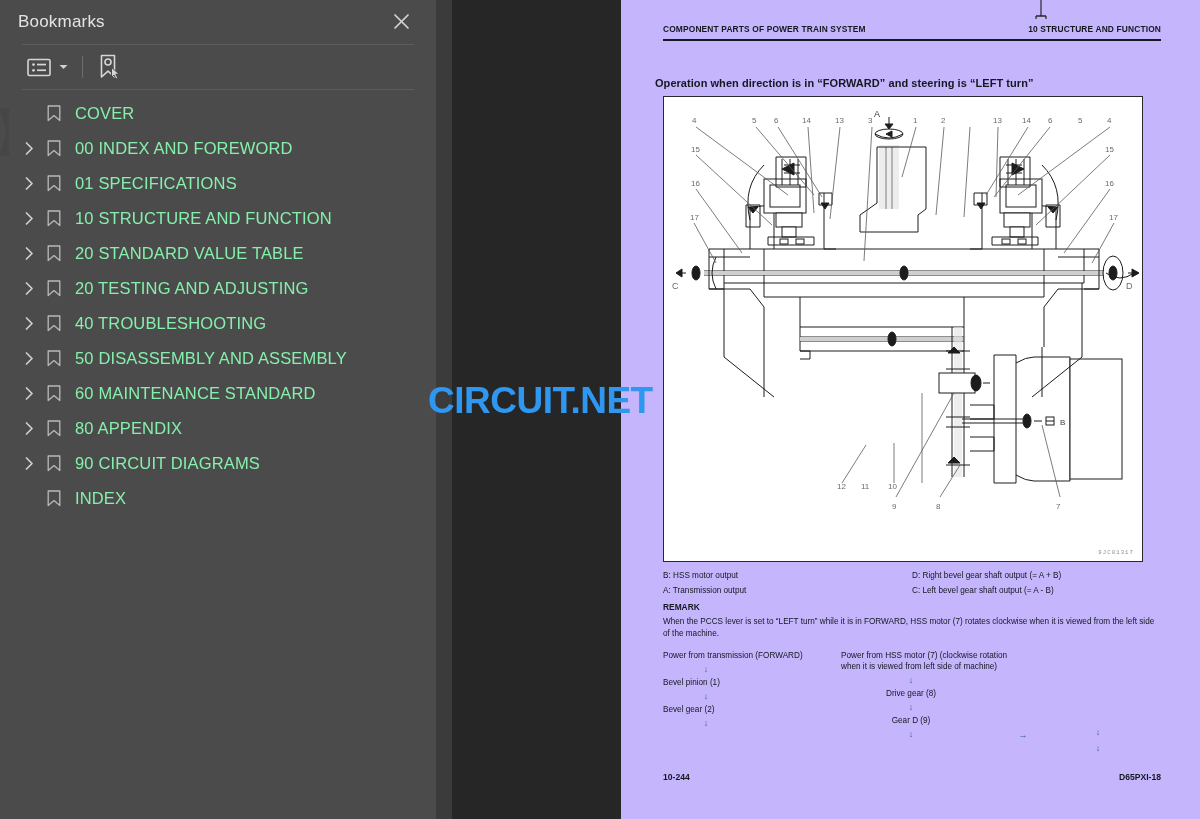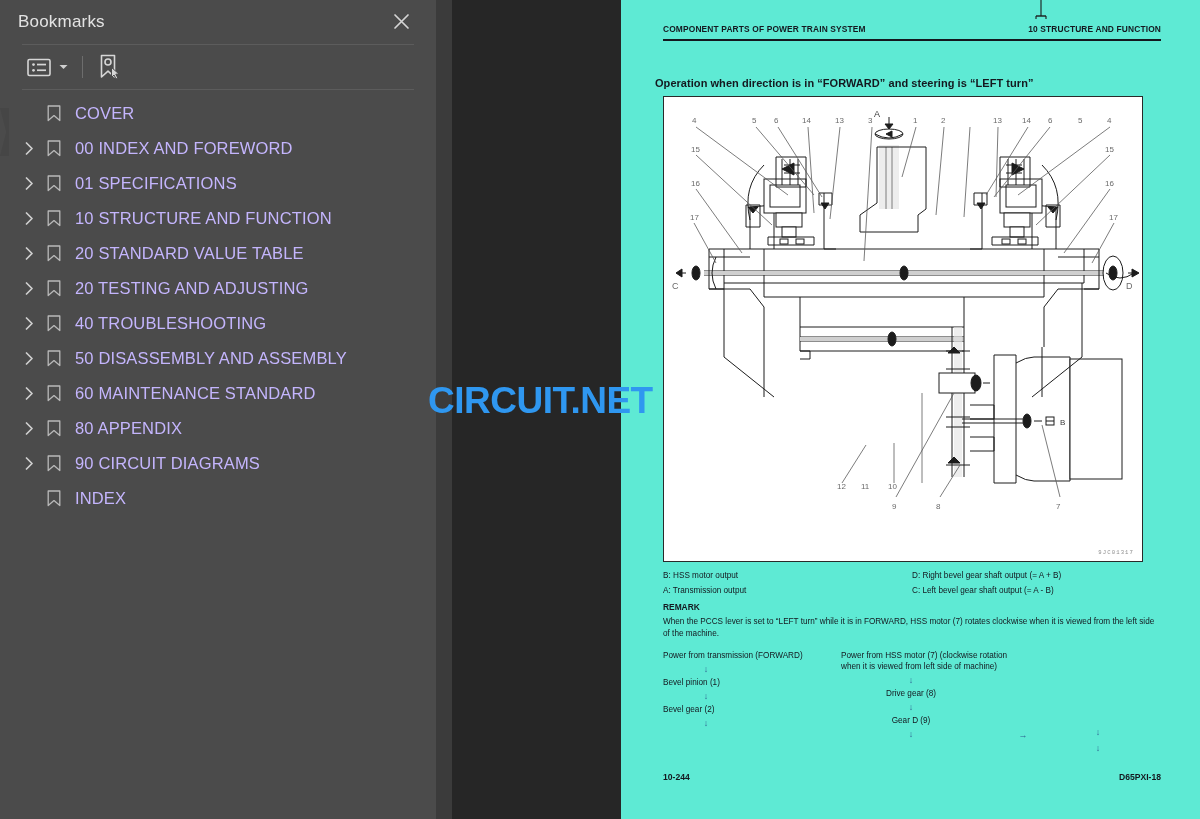--- a/index.html
+++ b/index.html
@@ -59,36 +59,36 @@
     cursor:pointer;padding-left:18px;box-sizing:border-box;
   }
   .bm-twisty{
     width:22px;height:22px;display:flex;align-items:center;justify-content:center;
     flex:0 0 22px;cursor:pointer;
   }
   .bm-icon{
     width:28px;height:24px;display:flex;align-items:center;justify-content:center;flex:0 0 28px;
   }
   .bm-label{
-    font-size:16.5px;color:#c4b5fd;white-space:nowrap;letter-spacing:.15px;
+    font-size:16.5px;color:#86efac;white-space:nowrap;letter-spacing:.15px;
     margin-left:7px;font-weight:400;
   }
   .bm-row.top-level{padding-left:18px;}
   .bm-row.no-children{padding-left:40px;}
 
   
   .collapse-notch{
     position:absolute;left:0;top:108px;width:9px;height:48px;
     background:#464646;
     clip-path:polygon(0 0,100% 0,100% 100%,0 100%,70% 50%);
   }
 
   
   .doc-page{
-    position:absolute;left:621px;top:0;width:579px;height:819px;background:#5eead4;
+    position:absolute;left:621px;top:0;width:579px;height:819px;background:#c4b5fd;
     color:#111;
   }
   .page-mark{
     position:absolute;left:411px;top:0px;width:18px;height:22px;
   }
   .doc-header{
     position:absolute;left:42px;top:24px;width:498px;
     display:flex;justify-content:space-between;align-items:flex-end;
   }
   .hdr-left,.hdr-right{

